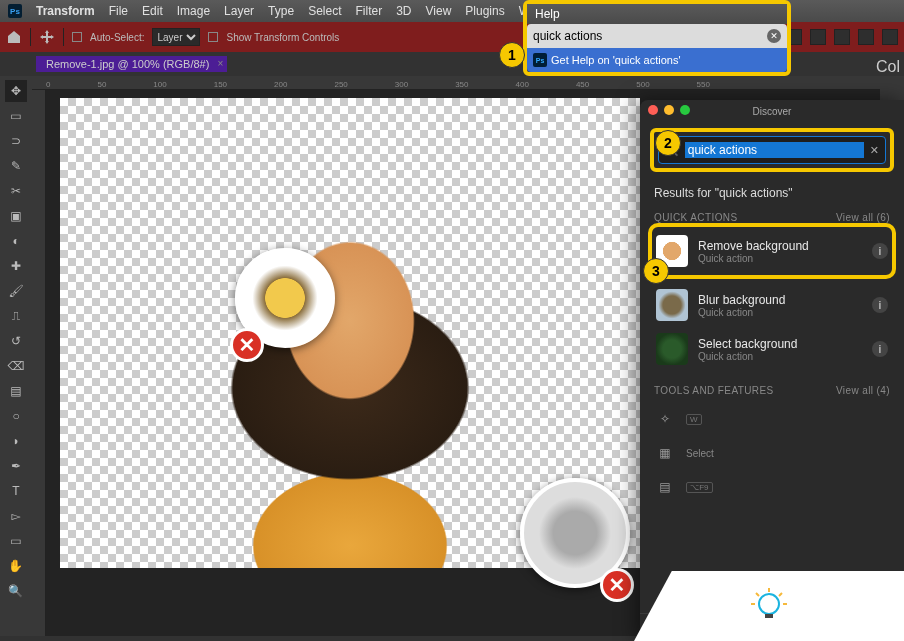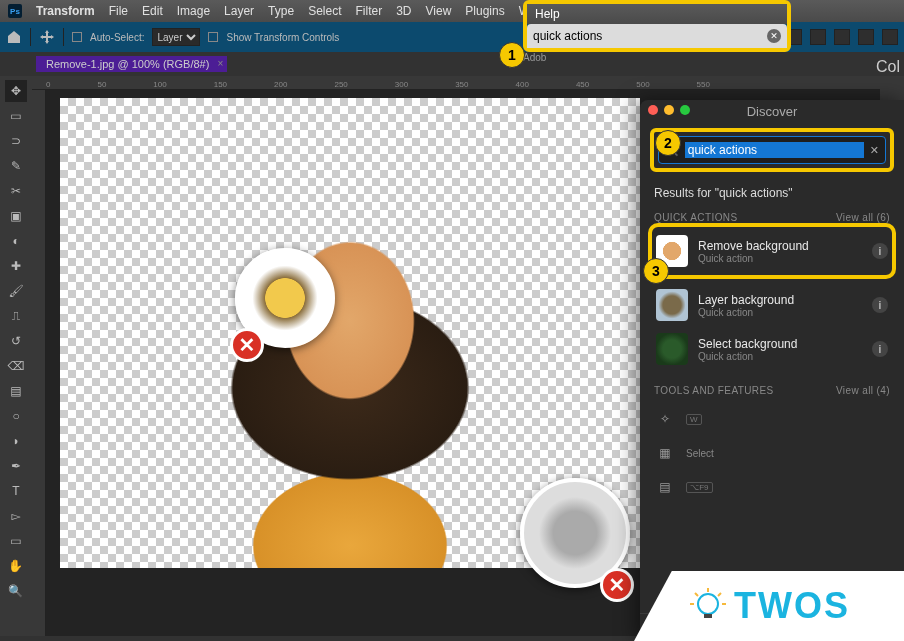--- a/index.html
+++ b/index.html
@@ -6,21 +6,21 @@
 body{width:904px;height:641px;background:#323232;overflow:hidden;position:relative;color:#ccc;font-size:11px;}
 .menubar{height:22px;background:linear-gradient(#5a5a5a,#4a4a4a);display:flex;align-items:center;padding:0 8px;gap:14px;color:#e0e0e0;font-size:12px;}
 .menubar span{cursor:default;}
 .menubar .app{font-weight:600;}
 .help-pop{position:absolute;left:523px;top:0;width:268px;border:4px solid #f6c800;border-radius:6px;z-index:40;}
 .help-search{height:24px;background:#dcdcdc;border-radius:4px 4px 0 0;display:flex;align-items:center;padding:0 6px;}
 .help-search input{flex:1;border:none;background:transparent;font-size:12px;color:#000;outline:none;}
 .help-search .clear{width:14px;height:14px;border-radius:50%;background:#666;color:#fff;font-size:9px;display:flex;align-items:center;justify-content:center;}
 .help-result{height:24px;background:#3a6fd0;display:flex;align-items:center;padding:0 6px;color:#fff;font-size:11px;gap:4px;border-radius:0 0 4px 4px;}
 .help-result .ps-mini{width:14px;height:14px;background:#001e36;color:#31a8ff;font-size:7px;font-weight:700;display:flex;align-items:center;justify-content:center;border-radius:2px;}
-.optbar{height:30px;background:#0c4a6e;display:flex;align-items:center;padding:0 6px;gap:8px;font-size:10px;color:#bbb;}
+.optbar{height:30px;background:#7f1d1d;display:flex;align-items:center;padding:0 6px;gap:8px;font-size:10px;color:#bbb;}
 .optbar .home{width:16px;height:16px;}
 .optbar .sep{width:1px;height:18px;background:#222;}
 .optbar select{background:#2a2a2a;color:#ccc;border:1px solid #222;font-size:10px;height:18px;}
 .optbar .cb{width:10px;height:10px;border:1px solid #888;}
 .opticon{width:16px;height:16px;background:#2e2e2e;border:1px solid #222;}
 .tabline{height:24px;display:flex;align-items:center;padding-left:36px;}
 .doctab{background:#4c1d95;padding:2px 18px 2px 10px;font-size:11px;color:#ccc;position:relative;}
 .doctab .close{position:absolute;right:4px;top:2px;font-size:10px;color:#888;}
 .workspace{position:relative;display:flex;height:560px;}
 .toolstrip{width:32px;background:#383838;display:flex;flex-direction:column;align-items:center;gap:3px;padding-top:4px;}
@@ -41,21 +41,21 @@
 .magnifier{position:absolute;border-radius:50%;background:#eee;border:4px solid #fff;box-shadow:0 2px 8px rgba(0,0,0,0.5);}
 .mag1{left:175px;top:150px;width:100px;height:100px;background:radial-gradient(circle,#f2c94c 30%,#8b6f3d 31%,#fff 50%);}
 .mag2{left:460px;top:380px;width:110px;height:110px;background:radial-gradient(circle,#aaa 30%,#ddd 50%);}
 .redx{position:absolute;width:34px;height:34px;border-radius:50%;background:#d93025;color:#fff;display:flex;align-items:center;justify-content:center;font-size:20px;font-weight:700;border:3px solid #fff;}
 .rx1{left:170px;top:230px;}
 .rx2{left:540px;top:470px;}
 .rightcol{width:24px;background:#383838;}
 .colbtn{position:absolute;right:4px;top:58px;font-size:16px;color:#ccc;}
 
 .discover{position:absolute;left:640px;top:100px;width:264px;height:541px;background:#2a2a2a;border-radius:8px 0 0 0;box-shadow:-4px 0 20px rgba(0,0,0,0.5);z-index:30;display:flex;flex-direction:column;}
-.disc-titlebar{height:22px;display:flex;align-items:center;justify-content:center;position:relative;font-size:13px;color:#aaa;}
+.disc-titlebar{height:22px;display:flex;align-items:center;justify-content:center;position:relative;font-size:10px;color:#aaa;}
 .traffic{position:absolute;left:8px;top:5px;display:flex;gap:6px;}
 .traffic div{width:10px;height:10px;border-radius:50%;}
 .tr{background:#ff5f56;}.ty{background:#ffbd2e;}.tg{background:#27c93f;}
 .disc-search-wrap{margin:6px 10px;border:4px solid #f6c800;border-radius:6px;padding:4px;}
 .disc-search{background:#1e1e1e;border:1px solid #1477d4;border-radius:4px;height:28px;display:flex;align-items:center;padding:0 6px;gap:6px;}
 .disc-search input{flex:1;background:#1477d4;color:#fff;border:none;outline:none;font-size:12px;padding:1px 2px;}
 .disc-search input::selection{background:#1477d4;}
 .disc-search .x{color:#aaa;font-size:11px;}
 .disc-body{flex:1;overflow:hidden;padding:0 14px;}
 .results-title{color:#ddd;font-size:12px;margin:8px 0 12px;}
@@ -106,20 +106,24 @@
 </div>
 
 <div class="help-pop">
   <div style="height:20px;background:linear-gradient(#5a5a5a,#4a4a4a);display:flex;align-items:center;padding-left:8px;">
     <span class="help" style="color:#fff;font-size:12px;">Help</span>
   </div>
   <div class="help-search">
     <input value="quick actions" style="">
     <div class="clear">✕</div>
   </div>
+  <div class="help-result">
+    <div class="ps-mini">Ps</div>
+    <span>Get Help on 'quick actions'</span>
+  </div>
 </div>
 <div style="position:absolute;left:523px;top:52px;font-size:10px;color:#999;">Adob</div>
 
 <div class="optbar">
   <svg class="home" viewBox="0 0 16 16">
       <path fill="#bbb" d="M8 2l6 5v7H2V7z"></path>
     </svg>
   <div class="sep"></div>
   <svg width="16" height="16">
       <path fill="#bbb" d="M8 1l2 3H9v3h3V6l3 2-3 2V9H9v3h1l-2 3-2-3h1V9H4v1L1 8l3-2v1h3V4H6z"></path>
@@ -230,21 +234,21 @@
       <div class="rowtxt">
         <div class="t">Remove background</div>
         <div class="s">Quick action</div>
       </div>
       <div class="info">i</div>
     </div>
 
     <div class="row">
       <div class="thumb th2"></div>
       <div class="rowtxt">
-        <div class="t">Layer background</div>
+        <div class="t">Blur background</div>
         <div class="s">Quick action</div>
       </div>
       <div class="info">i</div>
     </div>
 
     <div class="row">
       <div class="thumb th3"></div>
       <div class="rowtxt">
         <div class="t">Select background</div>
         <div class="s">Quick action</div>
@@ -280,14 +284,13 @@
 <div class="step-badge sb3">3</div>
 
 <div class="twos-logo">
   <div class="bulb">
     <svg viewBox="0 0 40 40">
         <circle cx="20" cy="18" r="10" fill="none" stroke="#1bb4e0" stroke-width="2"></circle>
         <path d="M16 28h8v4h-8z" fill="#444"></path>
         <path d="M20 6v-4M30 10l3-3M10 10l-3-3M34 18h4M2 18h4" stroke="#f6b93b" stroke-width="2"></path>
       </svg>
   </div>
-  <div class="txt">TWOS</div>
 </div>
 
 </body></html>

